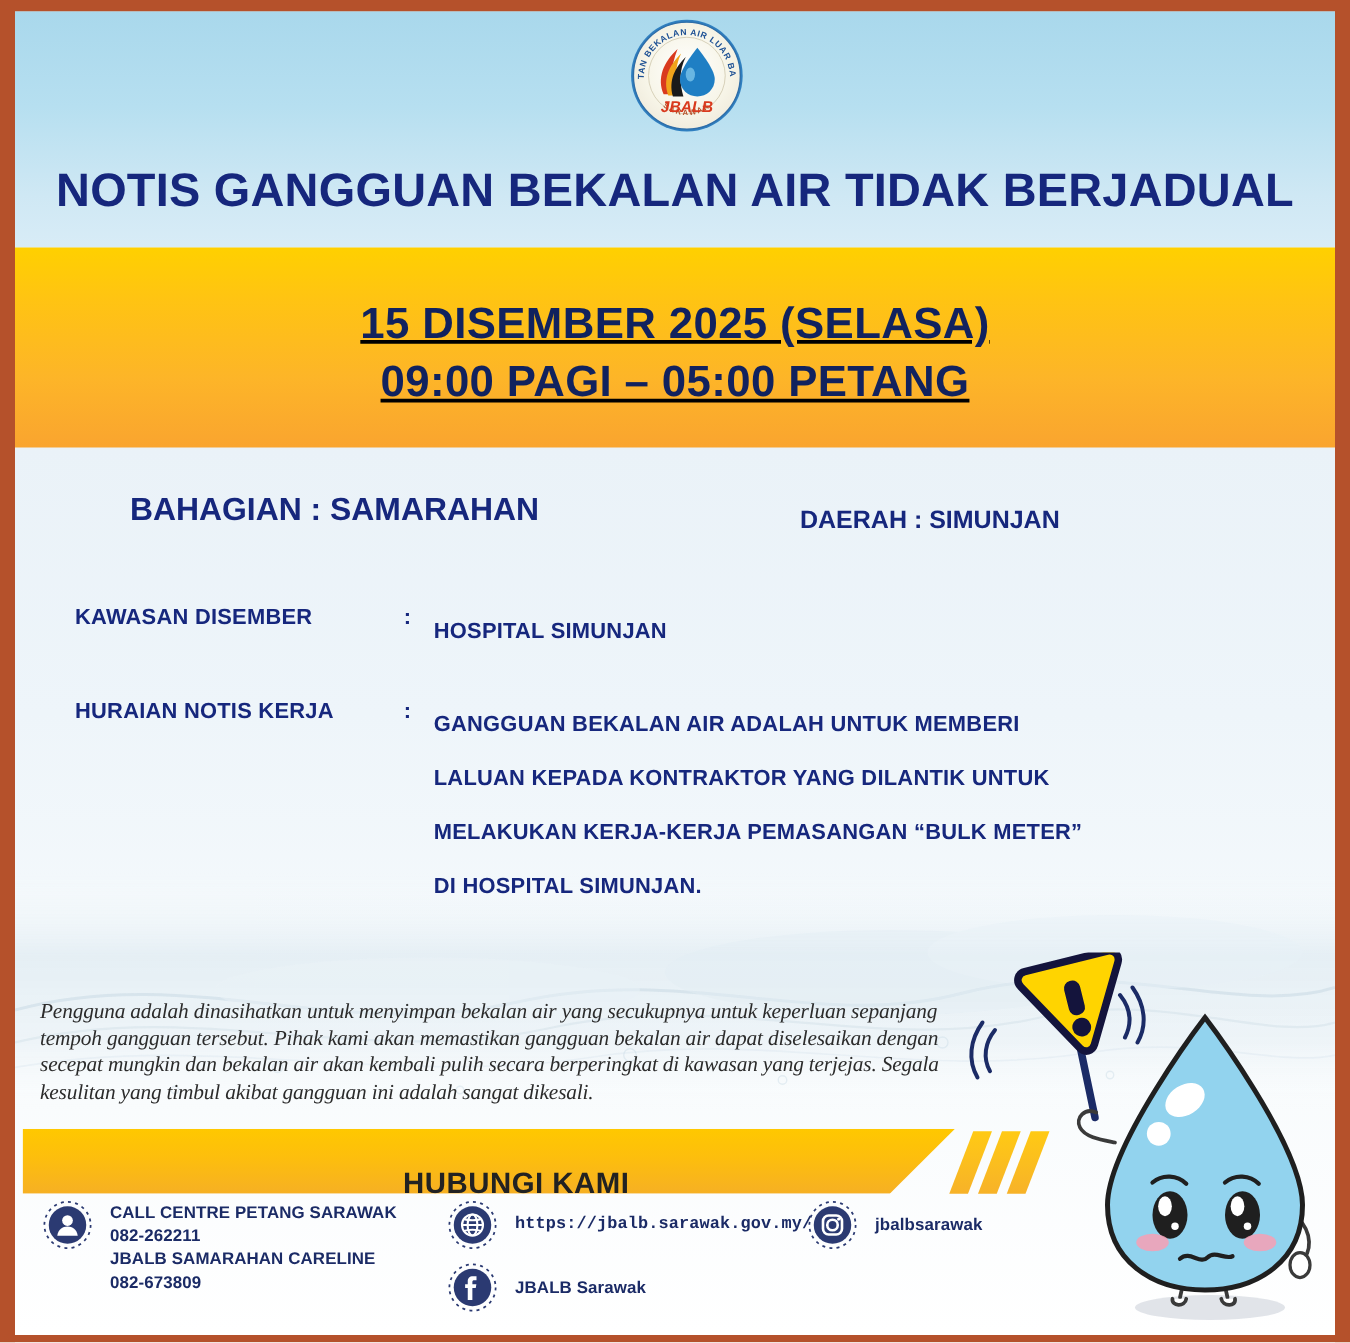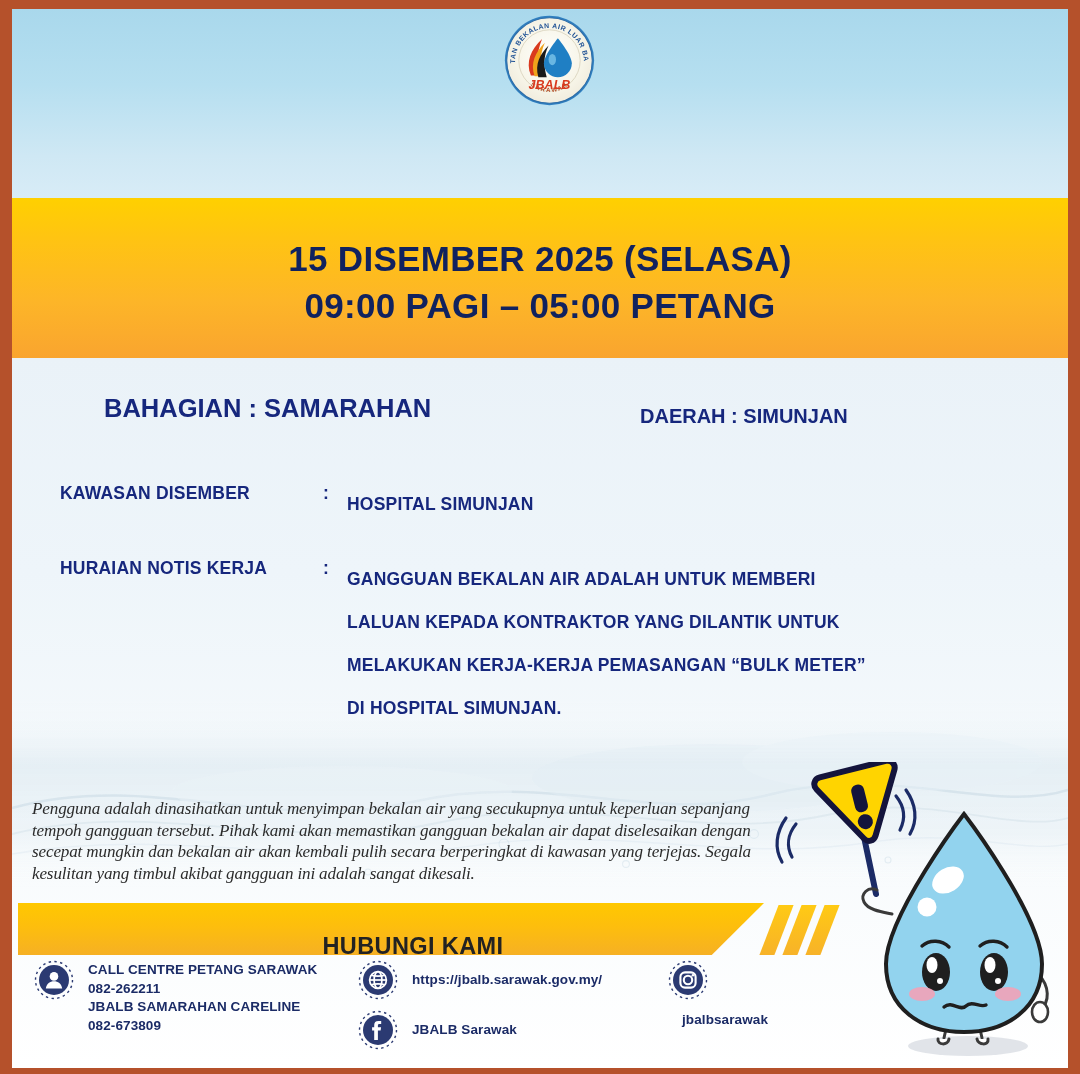--- a/index.html
+++ b/index.html
@@ -62,20 +62,21 @@
   .date-band {
     position: absolute;
     left: 12px; top: 198px;
     width: 1056px; height: 168px;
     background: linear-gradient(180deg, #ffd000 0%, #ffc412 24%, #fdb528 62%, #f9a230 100%);
     display: flex;
     flex-direction: column;
     align-items: center;
     justify-content: center;
     gap: 6px;
+    text-decoration: underline;
   }
   .date-line-1, .date-line-2 {
     color: #11225e;
     font-size: 35px;
     font-weight: 700;
     letter-spacing: 0.3px;
     white-space: nowrap;
     line-height: 1.18;
   }
 
@@ -235,23 +236,23 @@
     font-weight: 700;
     color: #1b2b66;
     line-height: 18.5px;
     letter-spacing: 0.1px;
     white-space: nowrap;
     padding-top: 1px;
   }
   .contact-text .sub { display: block; }
 
   .ci-call     { left: 22px;  top: 0px; }
-  .ci-web      { left: 346px; top: 0px; }
+  .ci-web      { left: 346px; top: 0px; font-family: Liberation Mono, monospace; }
   .ci-facebook { left: 346px; top: 50px; }
-  .ci-insta    { left: 656px; top: 0px; flex-direction: column; }
+  .ci-insta    { left: 634px; top: 0px; }
 
   .contact-text.inline { padding-top: 11px; }
 </style>
 </head>
 <body>
 
 <div id="poster">
 
   <div class="header-band"></div>
 
@@ -280,20 +281,21 @@
       <path d="M30 66 C24 52 30 38 42 27 C36 42 36 54 40 66 Z" fill="#d93a1e"></path>
       <path d="M34 67 C29 53 35 41 45 31 C39 44 40 56 43 67 Z" fill="#f0a31b"></path>
       <path d="M38 68 C34 54 40 43 49 34 C43 46 44 57 47 68 Z" fill="#1a1a1a"></path>
 
       <path d="M59 26 C59 26 74 44 74 53 C74 62 67 68 59 68 C51 68 44 62 44 53 C44 44 59 26 59 26 Z" fill="#1f7fc4"></path>
       <ellipse cx="53" cy="49" rx="4" ry="6" fill="#75bfe8" opacity="0.85"></ellipse>
       <text x="50" y="81" text-anchor="middle" font-size="13.5" font-weight="bold" font-style="italic" fill="#d93a1e" font-family="Liberation Sans, sans-serif">JBALB</text>
     </svg>
   </div>
 
+  <div class="poster-title">NOTIS GANGGUAN BEKALAN AIR TIDAK BERJADUAL</div>
 
   <div class="date-band">
     <div class="date-line-1">15 DISEMBER 2025 (SELASA)</div>
     <div class="date-line-2">09:00 PAGI – 05:00 PETANG</div>
   </div>
 
   <div class="body-area">
 
     <svg class="water-splash" viewBox="0 0 1056 300" preserveAspectRatio="none">
       <defs>

